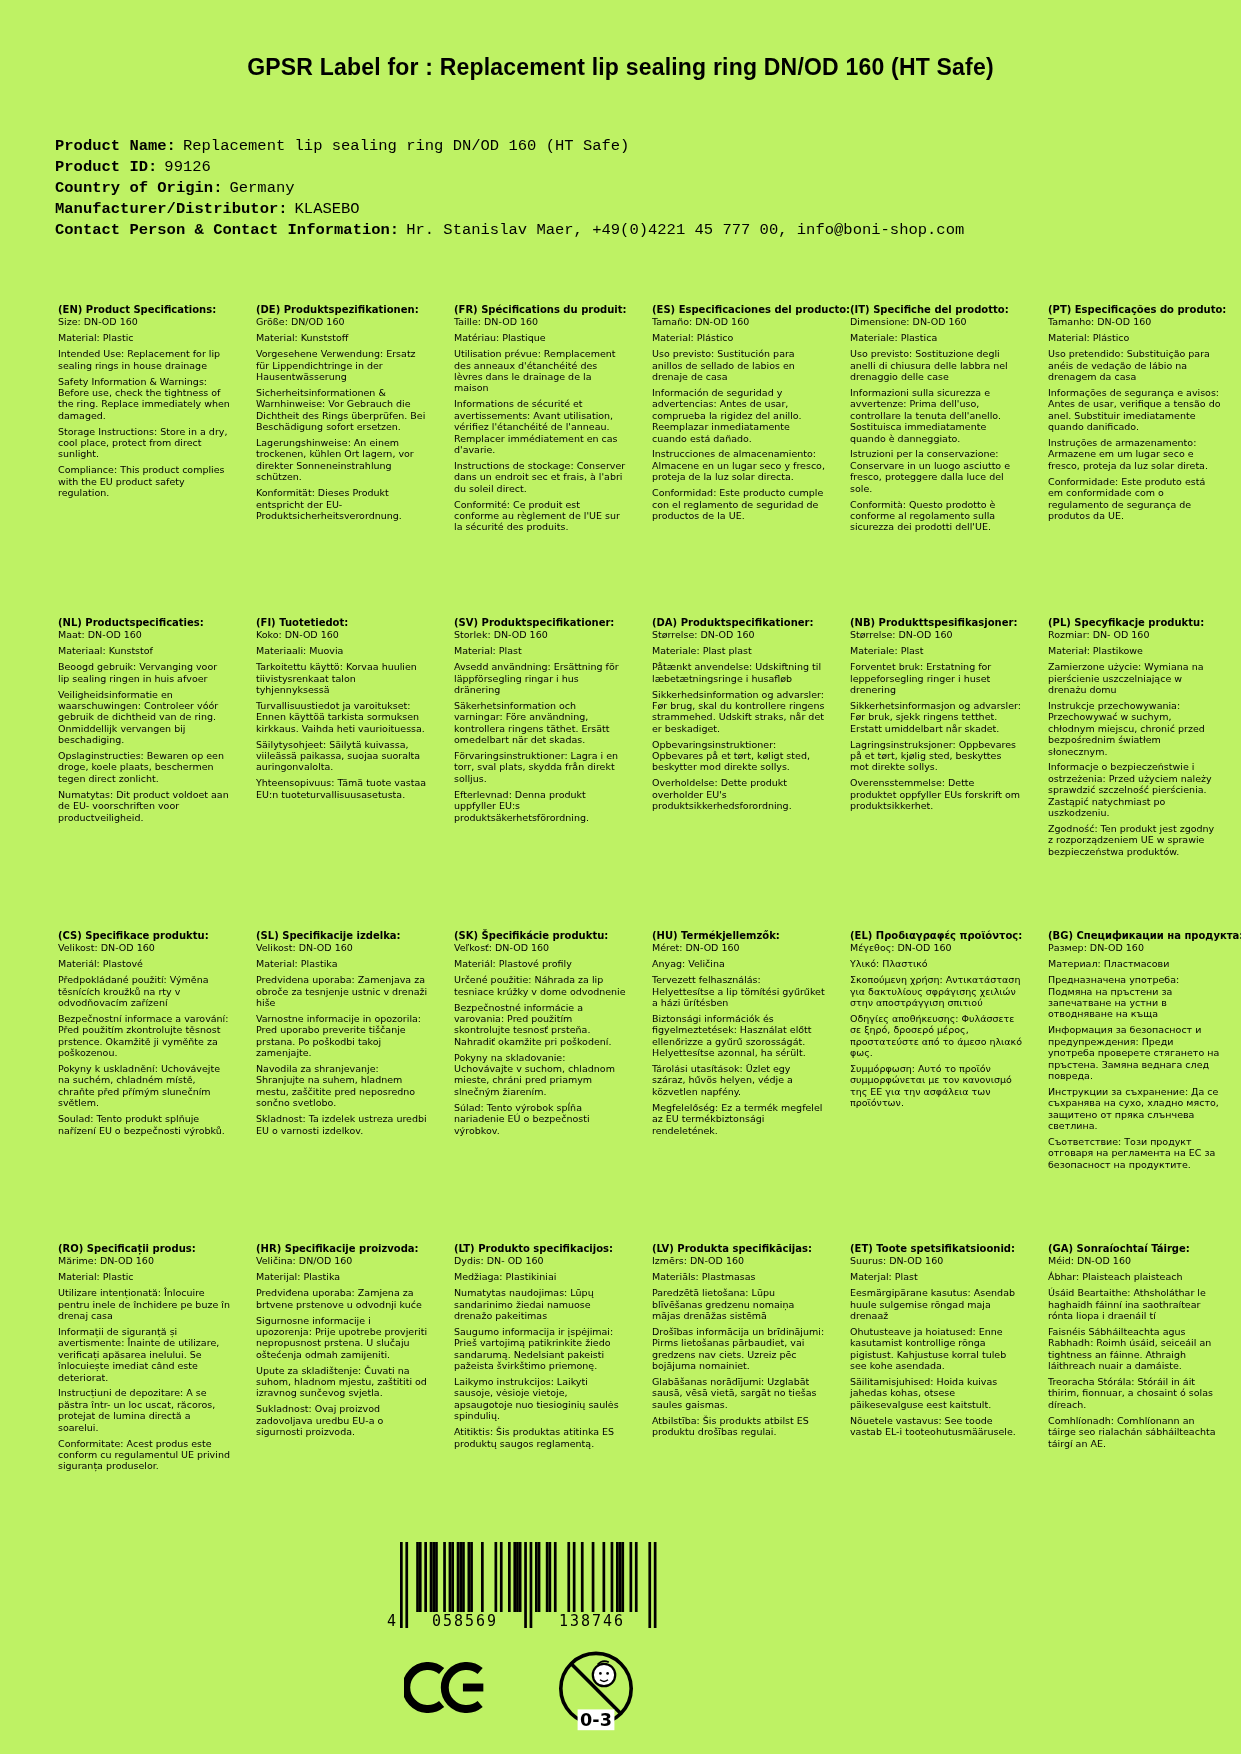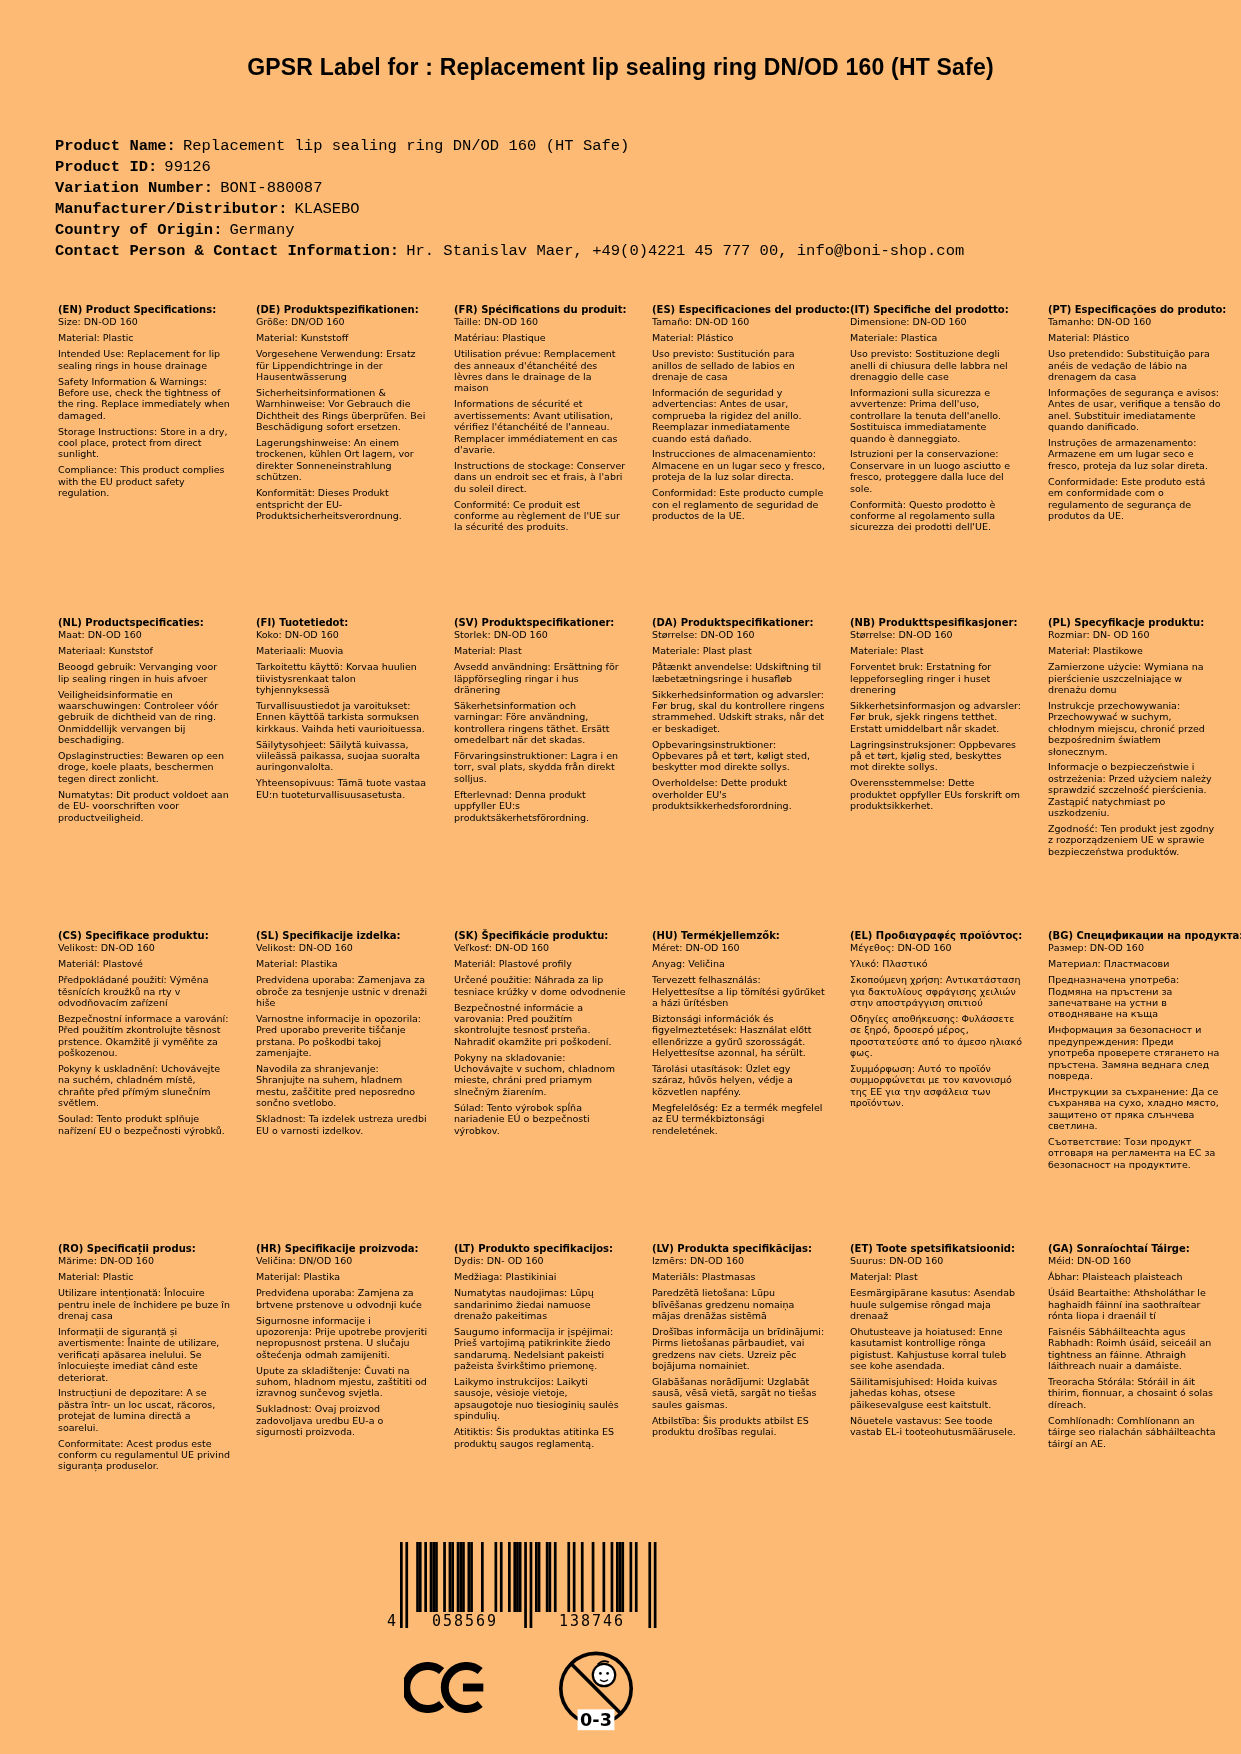--- a/index.html
+++ b/index.html
@@ -1,18 +1,18 @@
 <!DOCTYPE html>
 <html><head>
 <meta charset="utf-8">
 <style>
   html,body { margin:0; padding:0; background:#e8e8e8; }
   .page {
     position:relative; width:1241px; height:1754px; margin:0 auto;
-    background:#fdba74; color:#000;
+    background:#bef264; color:#000;
     font-family:"DejaVu Sans", sans-serif;
     overflow:hidden;
   }
   .title {
     position:absolute; top:54px; left:0; width:100%;
     text-align:center;
     font-family:"Liberation Sans", sans-serif;
     font-weight:bold; font-size:23px; letter-spacing:0.2px;
   }
   .product-info {
@@ -47,23 +47,22 @@
 </head>
 <body>
 
 <div class="page">
 
   <div class="title">GPSR Label for : Replacement lip sealing ring DN/OD 160 (HT Safe)</div>
 
   <div class="product-info">
       <div class="row"><span class="label">Product Name:</span><span class="value">Replacement lip sealing ring DN/OD 160 (HT Safe)</span></div>
       <div class="row"><span class="label">Product ID:</span><span class="value">99126</span></div>
-      <div class="row"><span class="label">Variation Number:</span><span class="value">BONI-880087</span></div>
+      <div class="row"><span class="label">Country of Origin:</span><span class="value">Germany</span></div>
       <div class="row"><span class="label">Manufacturer/Distributor:</span><span class="value">KLASEBO</span></div>
-      <div class="row"><span class="label">Country of Origin:</span><span class="value">Germany</span></div>
       <div class="row"><span class="label">Contact Person &amp; Contact Information:</span><span class="value">Hr. Stanislav Maer, +49(0)4221 45 777 00, info@boni-shop.com</span></div>
     </div>
 
   <div class="specs-grid">
       <div class="spec-block">
         <div class="spec-heading">(EN) Product Specifications:</div>
         <p>Size: DN-OD 160</p>
         <p>Material: Plastic</p>
         <p>Intended Use: Replacement for lip sealing rings in house drainage</p>
         <p>Safety Information &amp; Warnings: Before use, check the tightness of the ring. Replace immediately when damaged.</p>

